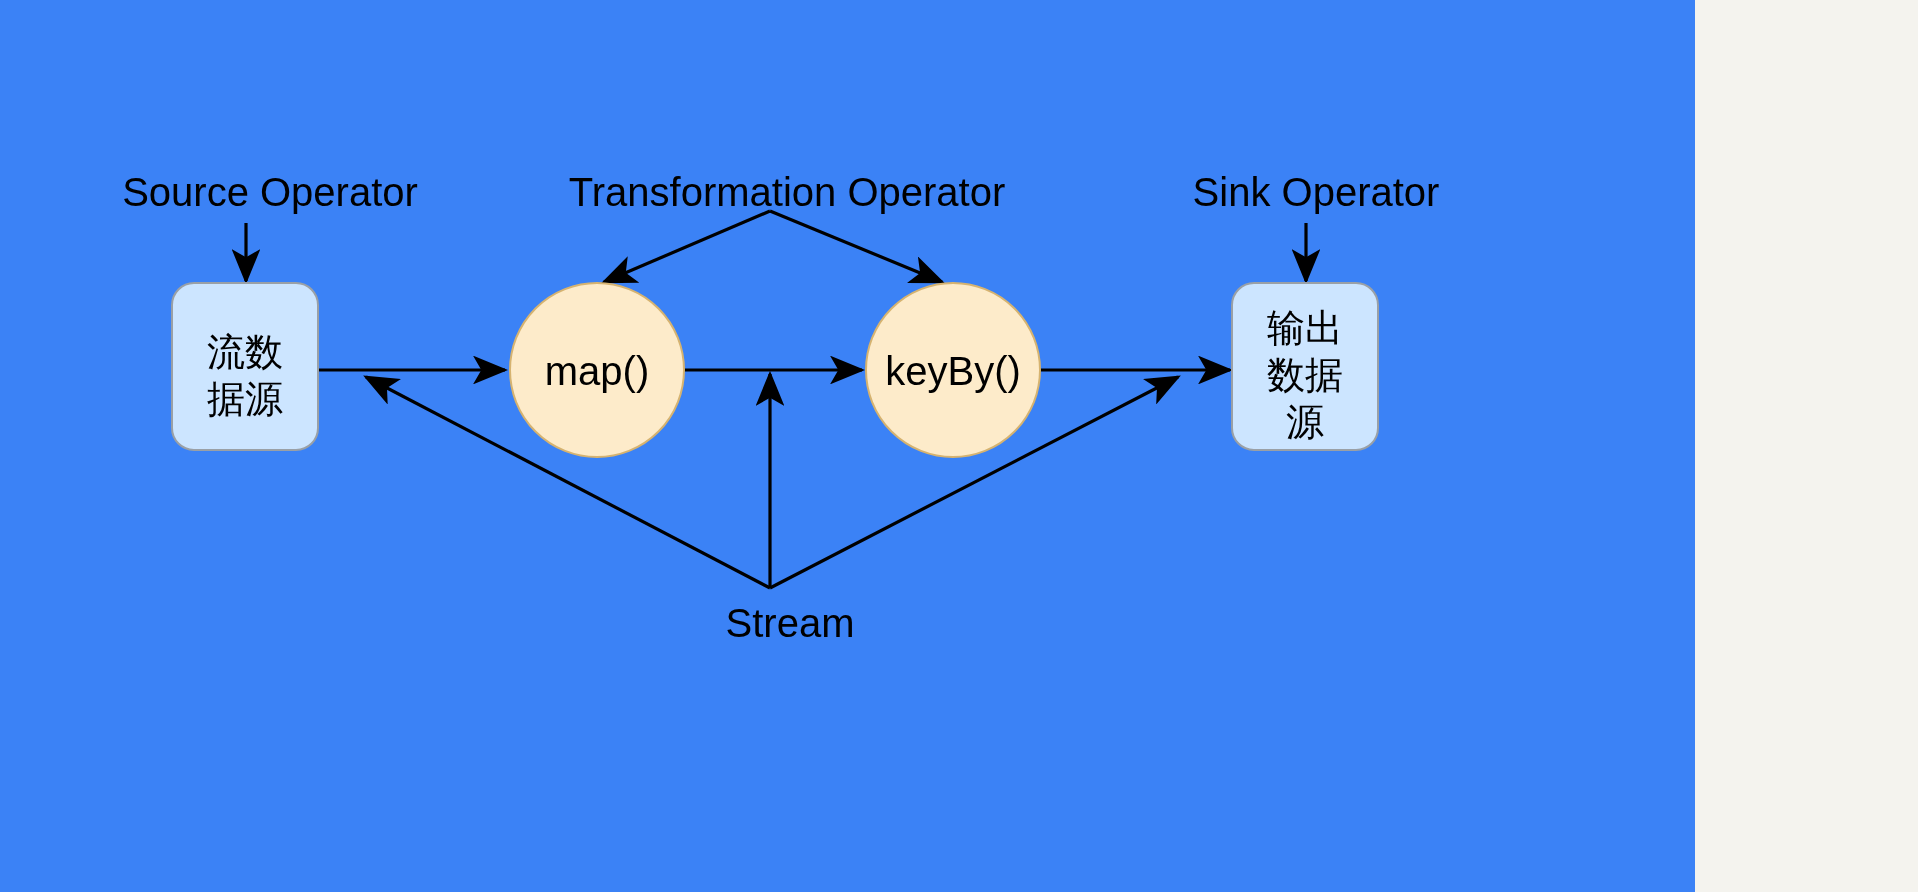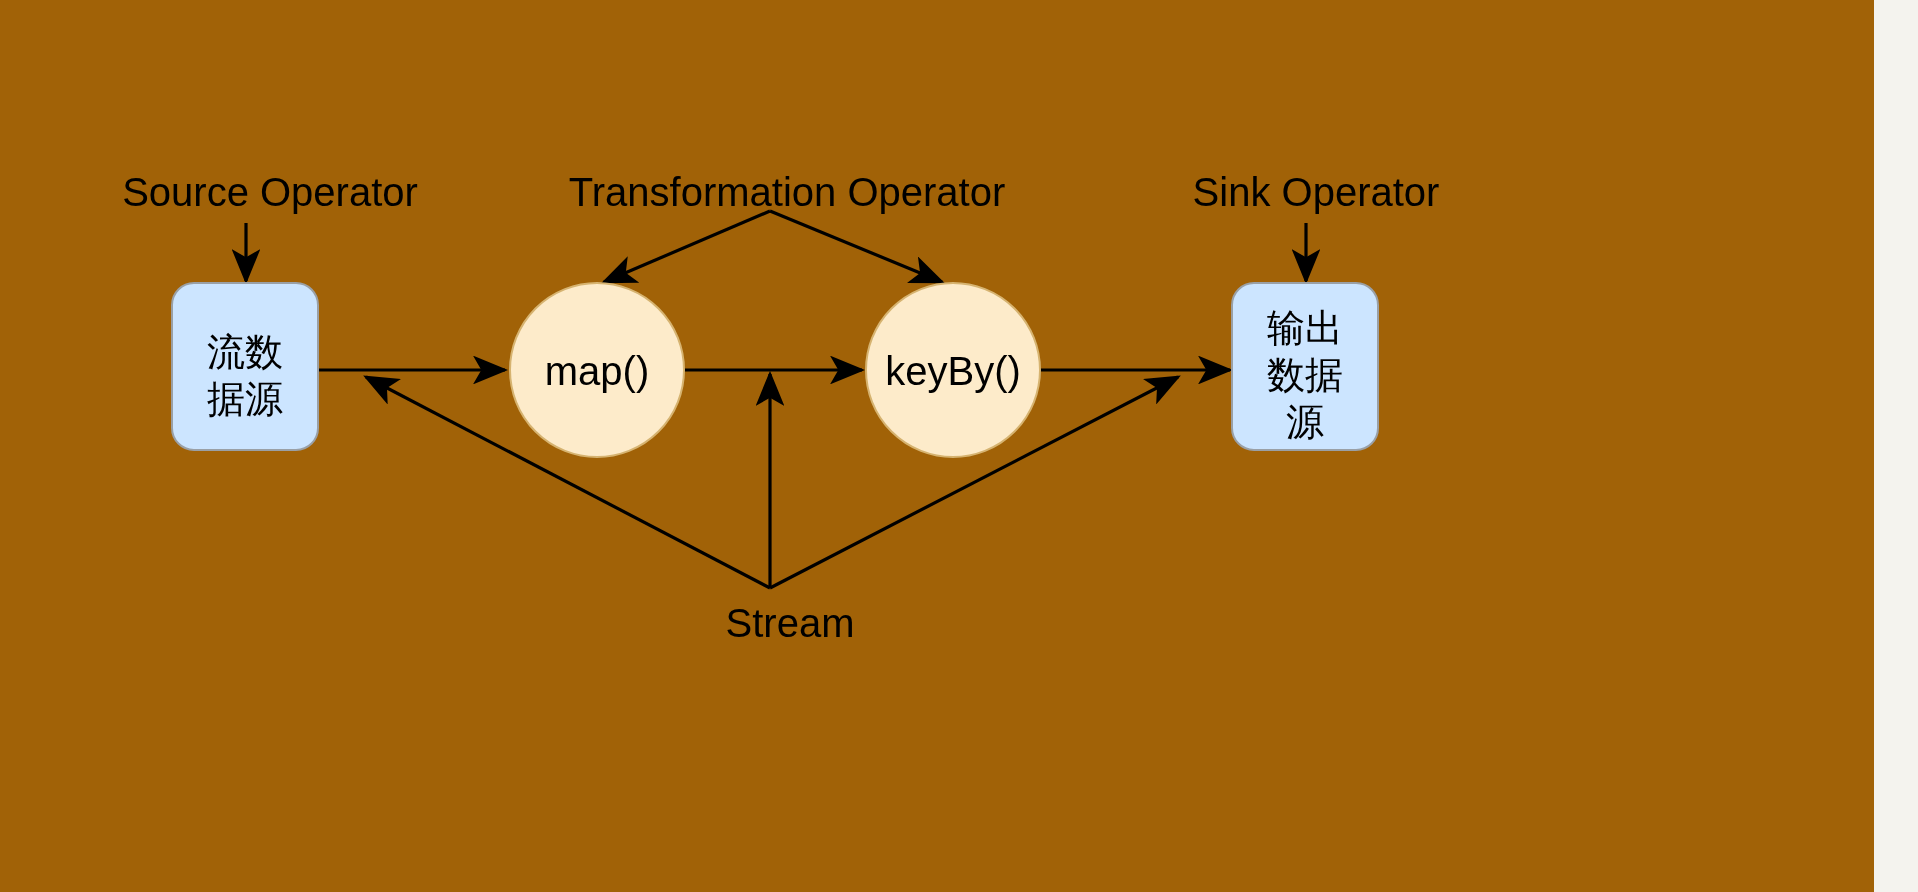--- a/index.html
+++ b/index.html
@@ -9,23 +9,23 @@
   }
   body {
     width: 1918px;
     height: 892px;
     background: #f4f3ee;
     font-family: "Liberation Sans", "DejaVu Sans", sans-serif;
     overflow: hidden;
   }
   #diagram-root {
     position: relative;
-    width: 1874px;
+    width: 1695px;
     height: 892px;
-    background: #a16207;
+    background: #3b82f6;
   }
   svg.canvas {
     position: absolute;
     top: 0;
     left: 0;
     width: 1918px;
     height: 892px;
     display: block;
   }
   .annot-text {

